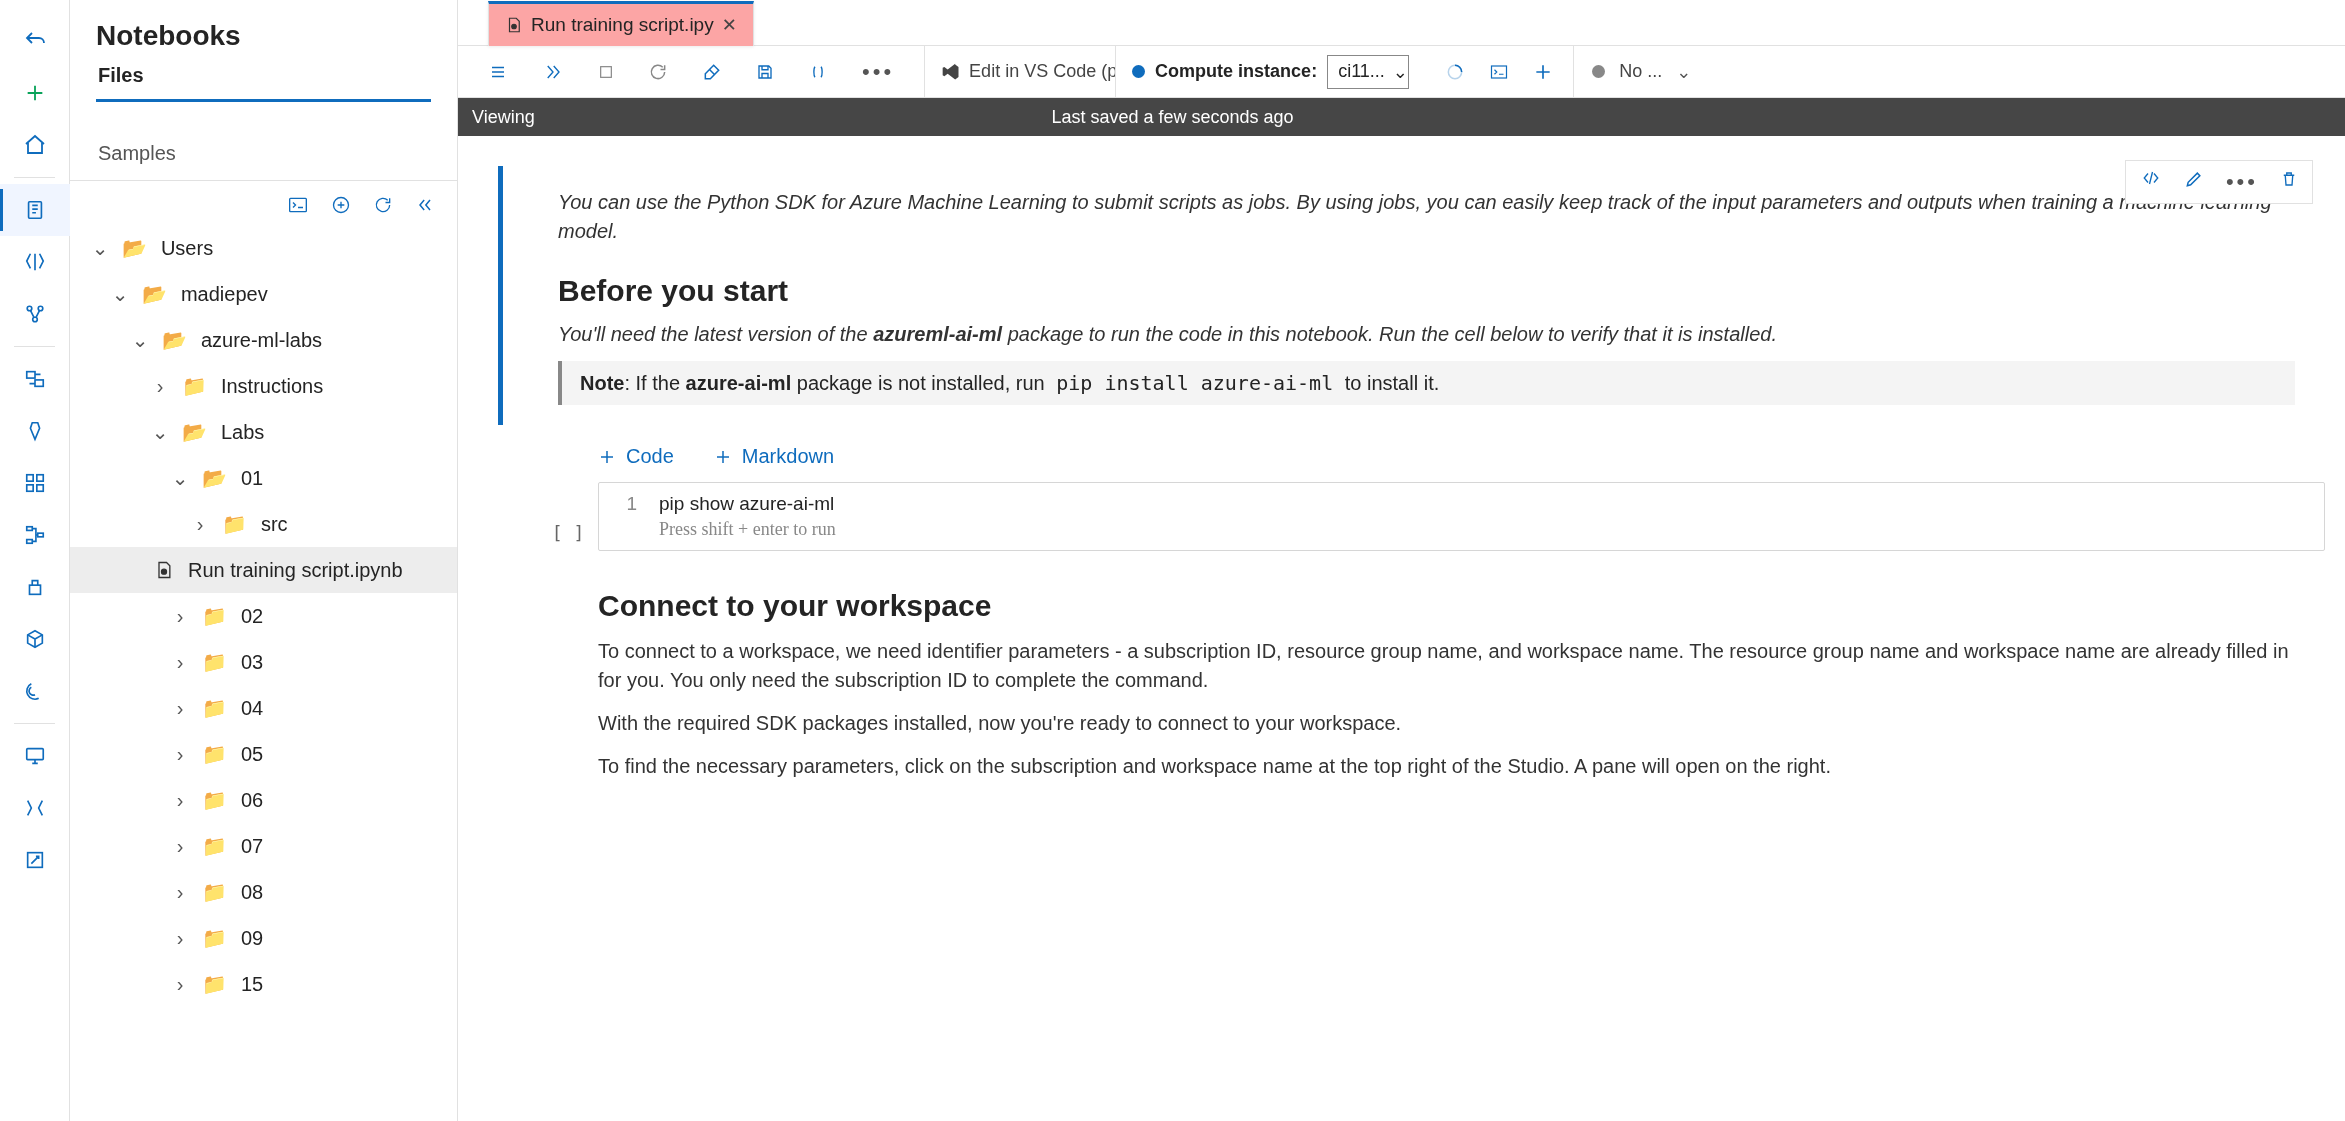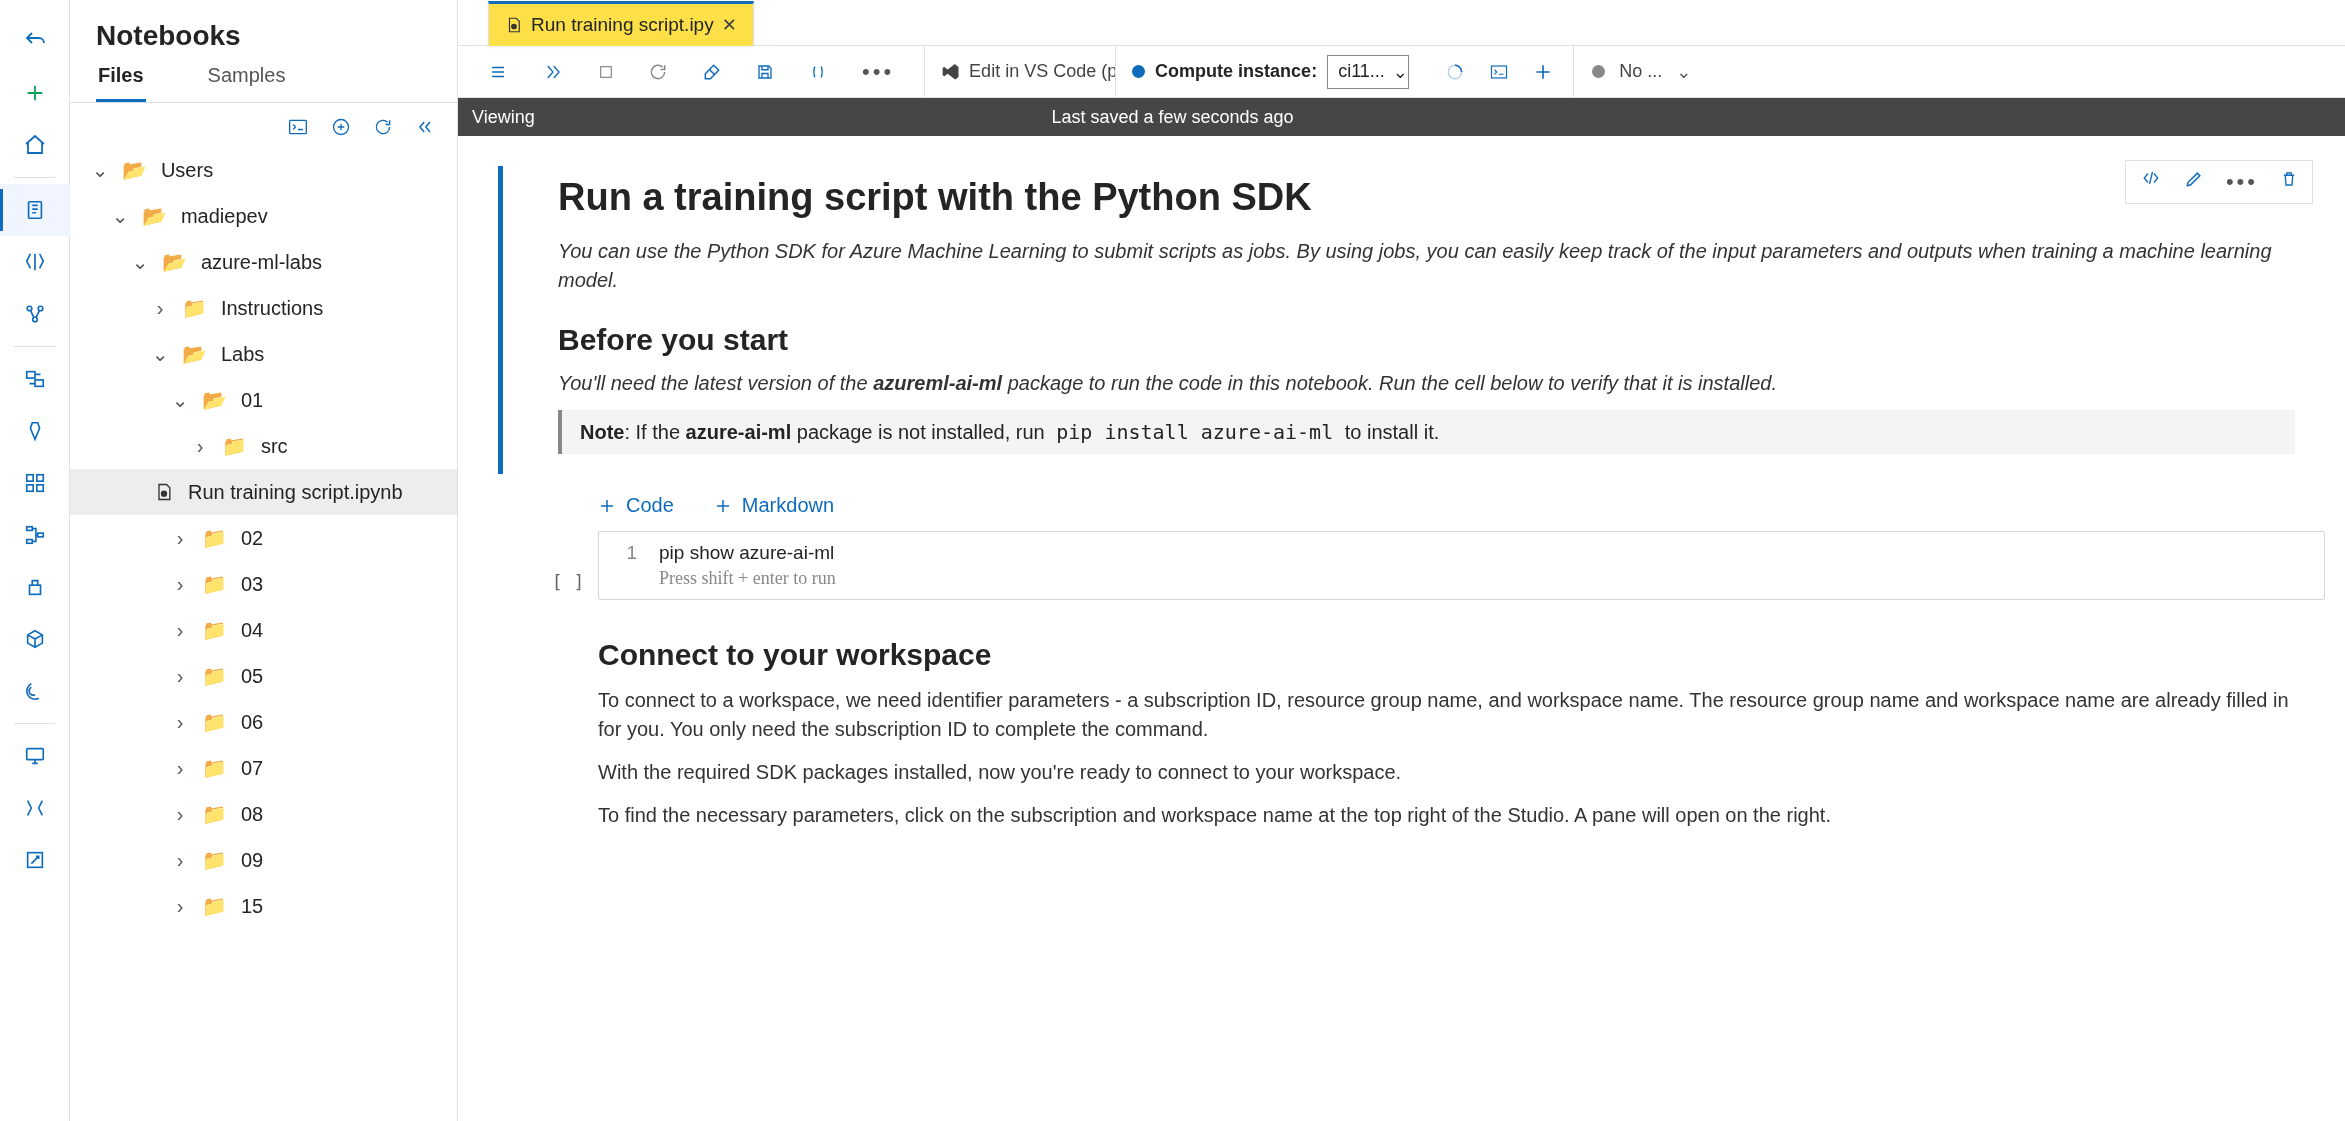--- a/index.html
+++ b/index.html
@@ -6,37 +6,37 @@
 body { display:flex; width:2345px; height:1121px; background:#fff; color:#242424; overflow:hidden; }
 .leftbar { width:70px; border-right:1px solid #e1e1e1; display:flex; flex-direction:column; align-items:center; padding-top:15px; gap:0; }
 .leftbar .grp { display:flex; flex-direction:column; align-items:center; gap:0; width:100%; }
 .leftbar .item { width:70px; height:52px; display:flex; align-items:center; justify-content:center; color:#0f6cbd; cursor:pointer; }
 .leftbar .item.active { background:#f0f5ff; position:relative; }
 .leftbar .item.active::before { content:""; position:absolute; left:0; top:10%; height:80%; width:3px; background:#0f6cbd; }
 .leftbar hr { border:none; border-top:1px solid #e1e1e1; width:60%; margin:6px 0; }
 
 .files-panel { width:388px; display:flex; flex-direction:column; border-right:1px solid #e1e1e1; }
 .files-panel .title { font-size:28px; font-weight:600; padding:20px 26px 12px; }
-.files-panel .tabs { display:flex; gap:60px; padding:0 26px; border-bottom:1px solid #e1e1e1; }
+.files-panel .tabs { display:flex; gap:40px; padding:0 26px; border-bottom:1px solid #e1e1e1;flex-direction:column; }
 .files-panel .tab { padding:0 2px 12px; font-size:20px; color:#555; cursor:pointer; border-bottom:3px solid transparent; }
 .files-panel .tab.active { color:#242424; font-weight:600; border-bottom-color:#0f6cbd; }
 .files-panel .toolbar { display:flex; justify-content:flex-end; gap:22px; padding:14px 22px 10px; color:#0f6cbd; font-size:22px; }
 .tree { flex:1; overflow:auto; position:relative; }
 .tree::-webkit-scrollbar{width:8px;}
 .tree::-webkit-scrollbar-thumb{background:#b0b0b0;border-radius:4px;}
 .row { display:flex; align-items:center; height:46px; font-size:20px; gap:14px; cursor:pointer; padding-right:10px; }
 .row.sel { background:#ededed; }
 .chev { width:16px; display:inline-flex; justify-content:center; color:#555; }
 .ico-folder { color:#dfa722; }
 .ico-folder-open { color:#dfa722; }
 .ico-file { color:#333; }
 
 .main { flex:1; display:flex; flex-direction:column; min-width:0; }
 .tabstrip { height:46px; border-bottom:1px solid #e1e1e1; display:flex; align-items:flex-end; padding-left:30px; }
-.doctab { display:flex; align-items:center; gap:8px; padding:10px 16px; border:1px solid #e1e1e1; border-bottom:none; border-top:3px solid #0f6cbd; font-size:19px; background:#fde047; box-shadow:0 1px 3px rgba(0,0,0,.08); position:relative; top:1px; }
+.doctab { display:flex; align-items:center; gap:8px; padding:10px 16px; border:1px solid #e1e1e1; border-bottom:none; border-top:3px solid #0f6cbd; font-size:19px; background:#fca5a5; box-shadow:0 1px 3px rgba(0,0,0,.08); position:relative; top:1px; }
 .doctab .close { font-size:18px; color:#444; cursor:pointer; }
 
 .editbar { height:52px; border-bottom:1px solid #e1e1e1; display:flex; align-items:center; }
 .editbar .left { display:flex; align-items:center; gap:34px; padding:0 30px; color:#0f6cbd; font-size:22px; }
 .editbar .sep { border-left:1px solid #e1e1e1; height:100%; }
 .editbar .vscode { display:flex; align-items:center; gap:8px; padding:0 16px; color:#444; font-size:18px; white-space:nowrap; flex:0 1 190px; overflow:hidden; cursor:pointer; }
 .editbar .compute { display:flex; align-items:center; gap:10px; padding:0 16px; font-size:18px; white-space:nowrap; flex:0 1 auto; overflow:hidden; }
 .statusdot { width:13px; height:13px; border-radius:50%; background:#0f6cbd; }
 .statusdot.gray { background:#888; }
 .select { border:1px solid #888; height:34px; display:flex; align-items:center; padding:0 10px; gap:8px; width:82px; cursor:pointer; }
@@ -427,21 +427,20 @@
               <path d="M4 20l4-1 11-11-3-3L5 16l-1 4z"></path>
             </svg>
           </span>
         <span style="color:#555;letter-spacing:3px;">•••</span>
         <span>
             <svg width="18" height="20" viewBox="0 0 24 24" fill="none" stroke="#0f6cbd" stroke-width="1.8">
               <path d="M5 7h14M9 7V4h6v3M7 7l1 13h8l1-13"></path>
             </svg>
           </span>
       </div>
-      <h1>Run a training script with the Python SDK</h1>
       <p>You can use the Python SDK for Azure Machine Learning to submit scripts as jobs. By using jobs, you can easily keep track of the input parameters and outputs when training a machine learning model.</p>
       <h2>Before you start</h2>
       <p><span>You'll need the latest version of the </span><b>azureml-ai-ml</b><span> package to run the code in this notebook. Run the cell below to verify that it is installed.</span></p>
       <blockquote class="note">
         <b>Note</b><span>: If the </span><b>azure-ai-ml</b><span> package is not installed, run </span><code class="inline">pip install azure-ai-ml</code><span> to install it.</span>
       </blockquote>
     </div>
 
     <div class="addrow">
       <div class="btn">

